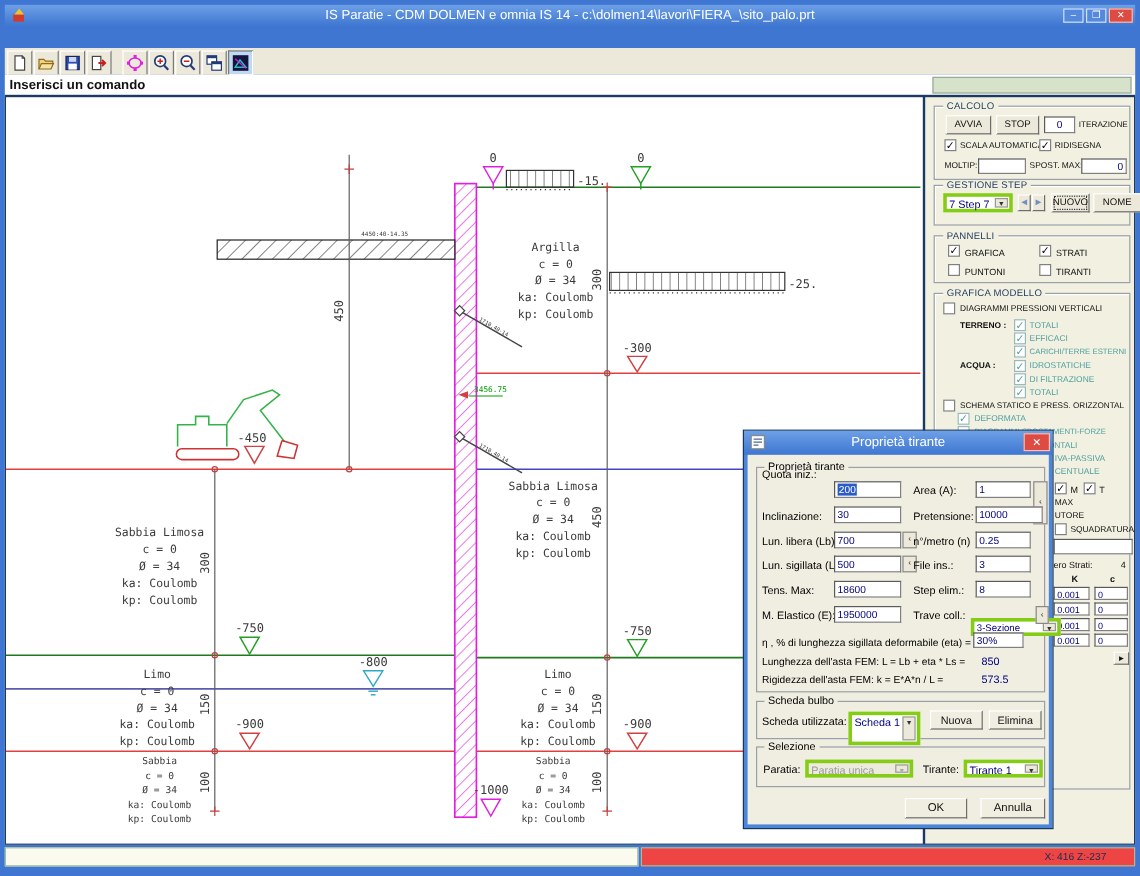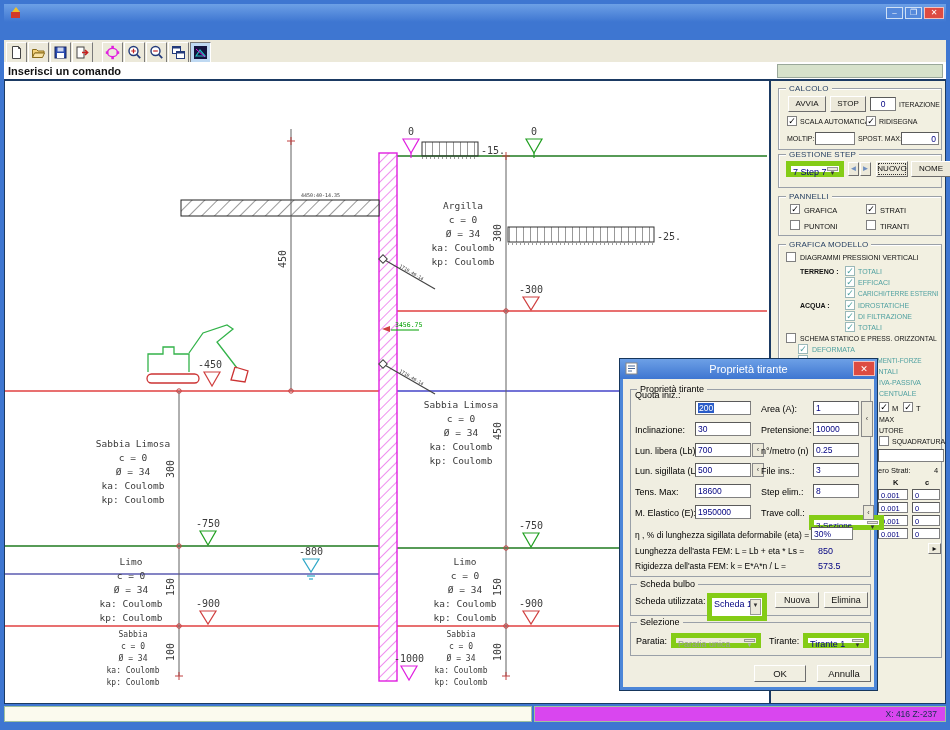--- a/index.html
+++ b/index.html
@@ -21,43 +21,44 @@
   #panel{left:770px;top:80px;width:176px;height:624px;background:#F2F0E1;border:1px solid #1b3a63}
   .grp{position:absolute;border:1px solid #9aa0a8;box-shadow:1px 1px 0 #fff inset}
   .cap{position:absolute;background:#F2F0E1;padding:0 3px;font-size:8px;color:#1f3a5f;letter-spacing:.2px}
   .cb{position:absolute;width:10px;height:10px;background:#fff;border:1px solid #808080;font-size:9px;line-height:9px;text-align:center;color:#000}
   .cb.ck::after{content:"✓"}
   .cb.teal{color:#4FA0A0;border-color:#9ab8b8}
   .plbl{position:absolute;font-size:7.5px;color:#111;white-space:nowrap}
   .plbl.teal{color:#4FA0A0}
   .btn3d{position:absolute;background:#ECE9DA;border:1px solid;border-color:#fff #6d6d6d #6d6d6d #fff;font-size:8px;text-align:center;color:#111}
   .fld{position:absolute;background:#fff;border:1px solid #808080;border-top-color:#5a5a5a;border-left-color:#5a5a5a;font-size:8.5px;color:#000080;padding:1px 2px;white-space:nowrap;overflow:hidden}
-  .drop{position:absolute;background:#fff;border:5px solid #84cc16;font-size:9px;color:#000080;padding:1px 2px;white-space:nowrap}
+  .drop{position:absolute;background:#fff;border:3px solid #84cc16;font-size:9px;color:#000080;padding:1px 2px;white-space:nowrap}
   .droparrow{position:absolute;right:1px;top:1px;bottom:1px;width:11px;background:#ECE9DA;border:1px solid #999;font-size:6px;line-height:11px;text-align:center;color:#333}
   #dialog{left:620px;top:359px;width:257px;height:331px;background:#F0EEE1;border:3px solid #4C86D8;outline:1px solid #16365c;z-index:10}
   #dlgtitle{left:-3px;top:-3px;width:257px;height:20px;background:linear-gradient(#6DA0E6,#3E76D1);color:#fff;font-size:11px;text-align:center;line-height:20px}
   .dlbl{position:absolute;font-size:9px;color:#000;white-space:nowrap}
   .dval{position:absolute;font-size:9px;color:#000080;white-space:nowrap}
   .dgrp{position:absolute;border:1px solid #9aa0a8}
   .dcap{position:absolute;background:#F0EEE1;padding:0 3px;font-size:9px;color:#000}
   .spin{position:absolute;background:#ECE9DA;border:1px solid #888;font-size:7px;text-align:center;color:#333}
   #statusL{left:4px;top:706px;width:528px;height:16px;background:#FBFAEE;border:1px solid #9ec09e}
-  #statusR{left:534px;top:706px;width:412px;height:16px;background:#d946ef;border:1px solid #9ec09e;font-size:8.5px;color:#15304f;text-align:right;padding:2px 8px}
+  #statusR{left:534px;top:706px;width:412px;height:16px;background:#ef4444;border:1px solid #9ec09e;font-size:8.5px;color:#15304f;text-align:right;padding:2px 23px}
   svg text{font-family:"DejaVu Sans Mono",monospace;fill:#3a3a3a}
 </style>
 </head>
 <body>
 
 <div id="app">
 
   <div id="titlebar" class="abs">
     <svg class="abs" style="left:5px;top:2px" width="14" height="14">
       <rect x="2" y="6" width="9" height="6" fill="#d23a2a"></rect>
         <polygon points="3,6 11,6 7,1" fill="#f2c028"></polygon>
     </svg>
+    <span>IS Paratie - CDM DOLMEN e omnia IS 14 - c:\dolmen14\lavori\FIERA_\sito_palo.prt</span>
   </div>
   <div class="abs winbtn" style="left:886px"><span>–</span></div>
   <div class="abs winbtn" style="left:905px"><span>❐</span></div>
   <div class="abs winbtn" style="left:924px;width:20px;background:#DD4B42;border-color:#f3c0bb"><span>✕</span></div>
 
 
   <div id="toolbar" class="abs"></div>
   <div class="abs tbtn" style="left:6px">
     <svg width="15" height="15">
         <path d="M3.5 1.5h6l2 2v10h-8z" fill="#fff" stroke="#444"></path>
@@ -432,21 +433,21 @@
 
     <div class="dlbl" style="left:12px;top:28px">Quota iniz.:</div>
     <div class="fld" style="left:72px;top:39px;width:56px;height:14px"><span style="background:#2A5CC8;color:#fff;padding:0 1px">200</span></div>
     <div class="dlbl" style="left:138px;top:42px">Area (A):</div>
     <div class="fld" style="left:190px;top:39px;width:46px;height:14px">1</div>
     <div class="spin" style="left:238px;top:39px;width:12px;height:36px;line-height:34px">‹</div>
 
     <div class="dlbl" style="left:12px;top:63px">Inclinazione:</div>
     <div class="fld" style="left:72px;top:60px;width:56px;height:14px">30</div>
     <div class="dlbl" style="left:138px;top:63px">Pretensione:</div>
-    <div class="fld" style="left:190px;top:60px;width:46px;height:14px">10000</div>
+    <div class="fld" style="left:190px;top:60px;width:56px;height:14px">10000</div>
 
     <div class="dlbl" style="left:12px;top:84px">Lun. libera (Lb):</div>
     <div class="fld" style="left:72px;top:81px;width:56px;height:14px">700</div>
     <div class="spin" style="left:129px;top:81px;width:12px;height:14px;line-height:12px">‹</div>
     <div class="dlbl" style="left:138px;top:84px">n°/metro (n)</div>
     <div class="fld" style="left:190px;top:81px;width:46px;height:14px">0.25</div>
 
     <div class="dlbl" style="left:12px;top:104px">Lun. sigillata (Ls):</div>
     <div class="fld" style="left:72px;top:101px;width:56px;height:14px">500</div>
     <div class="spin" style="left:129px;top:101px;width:12px;height:14px;line-height:12px">‹</div>

